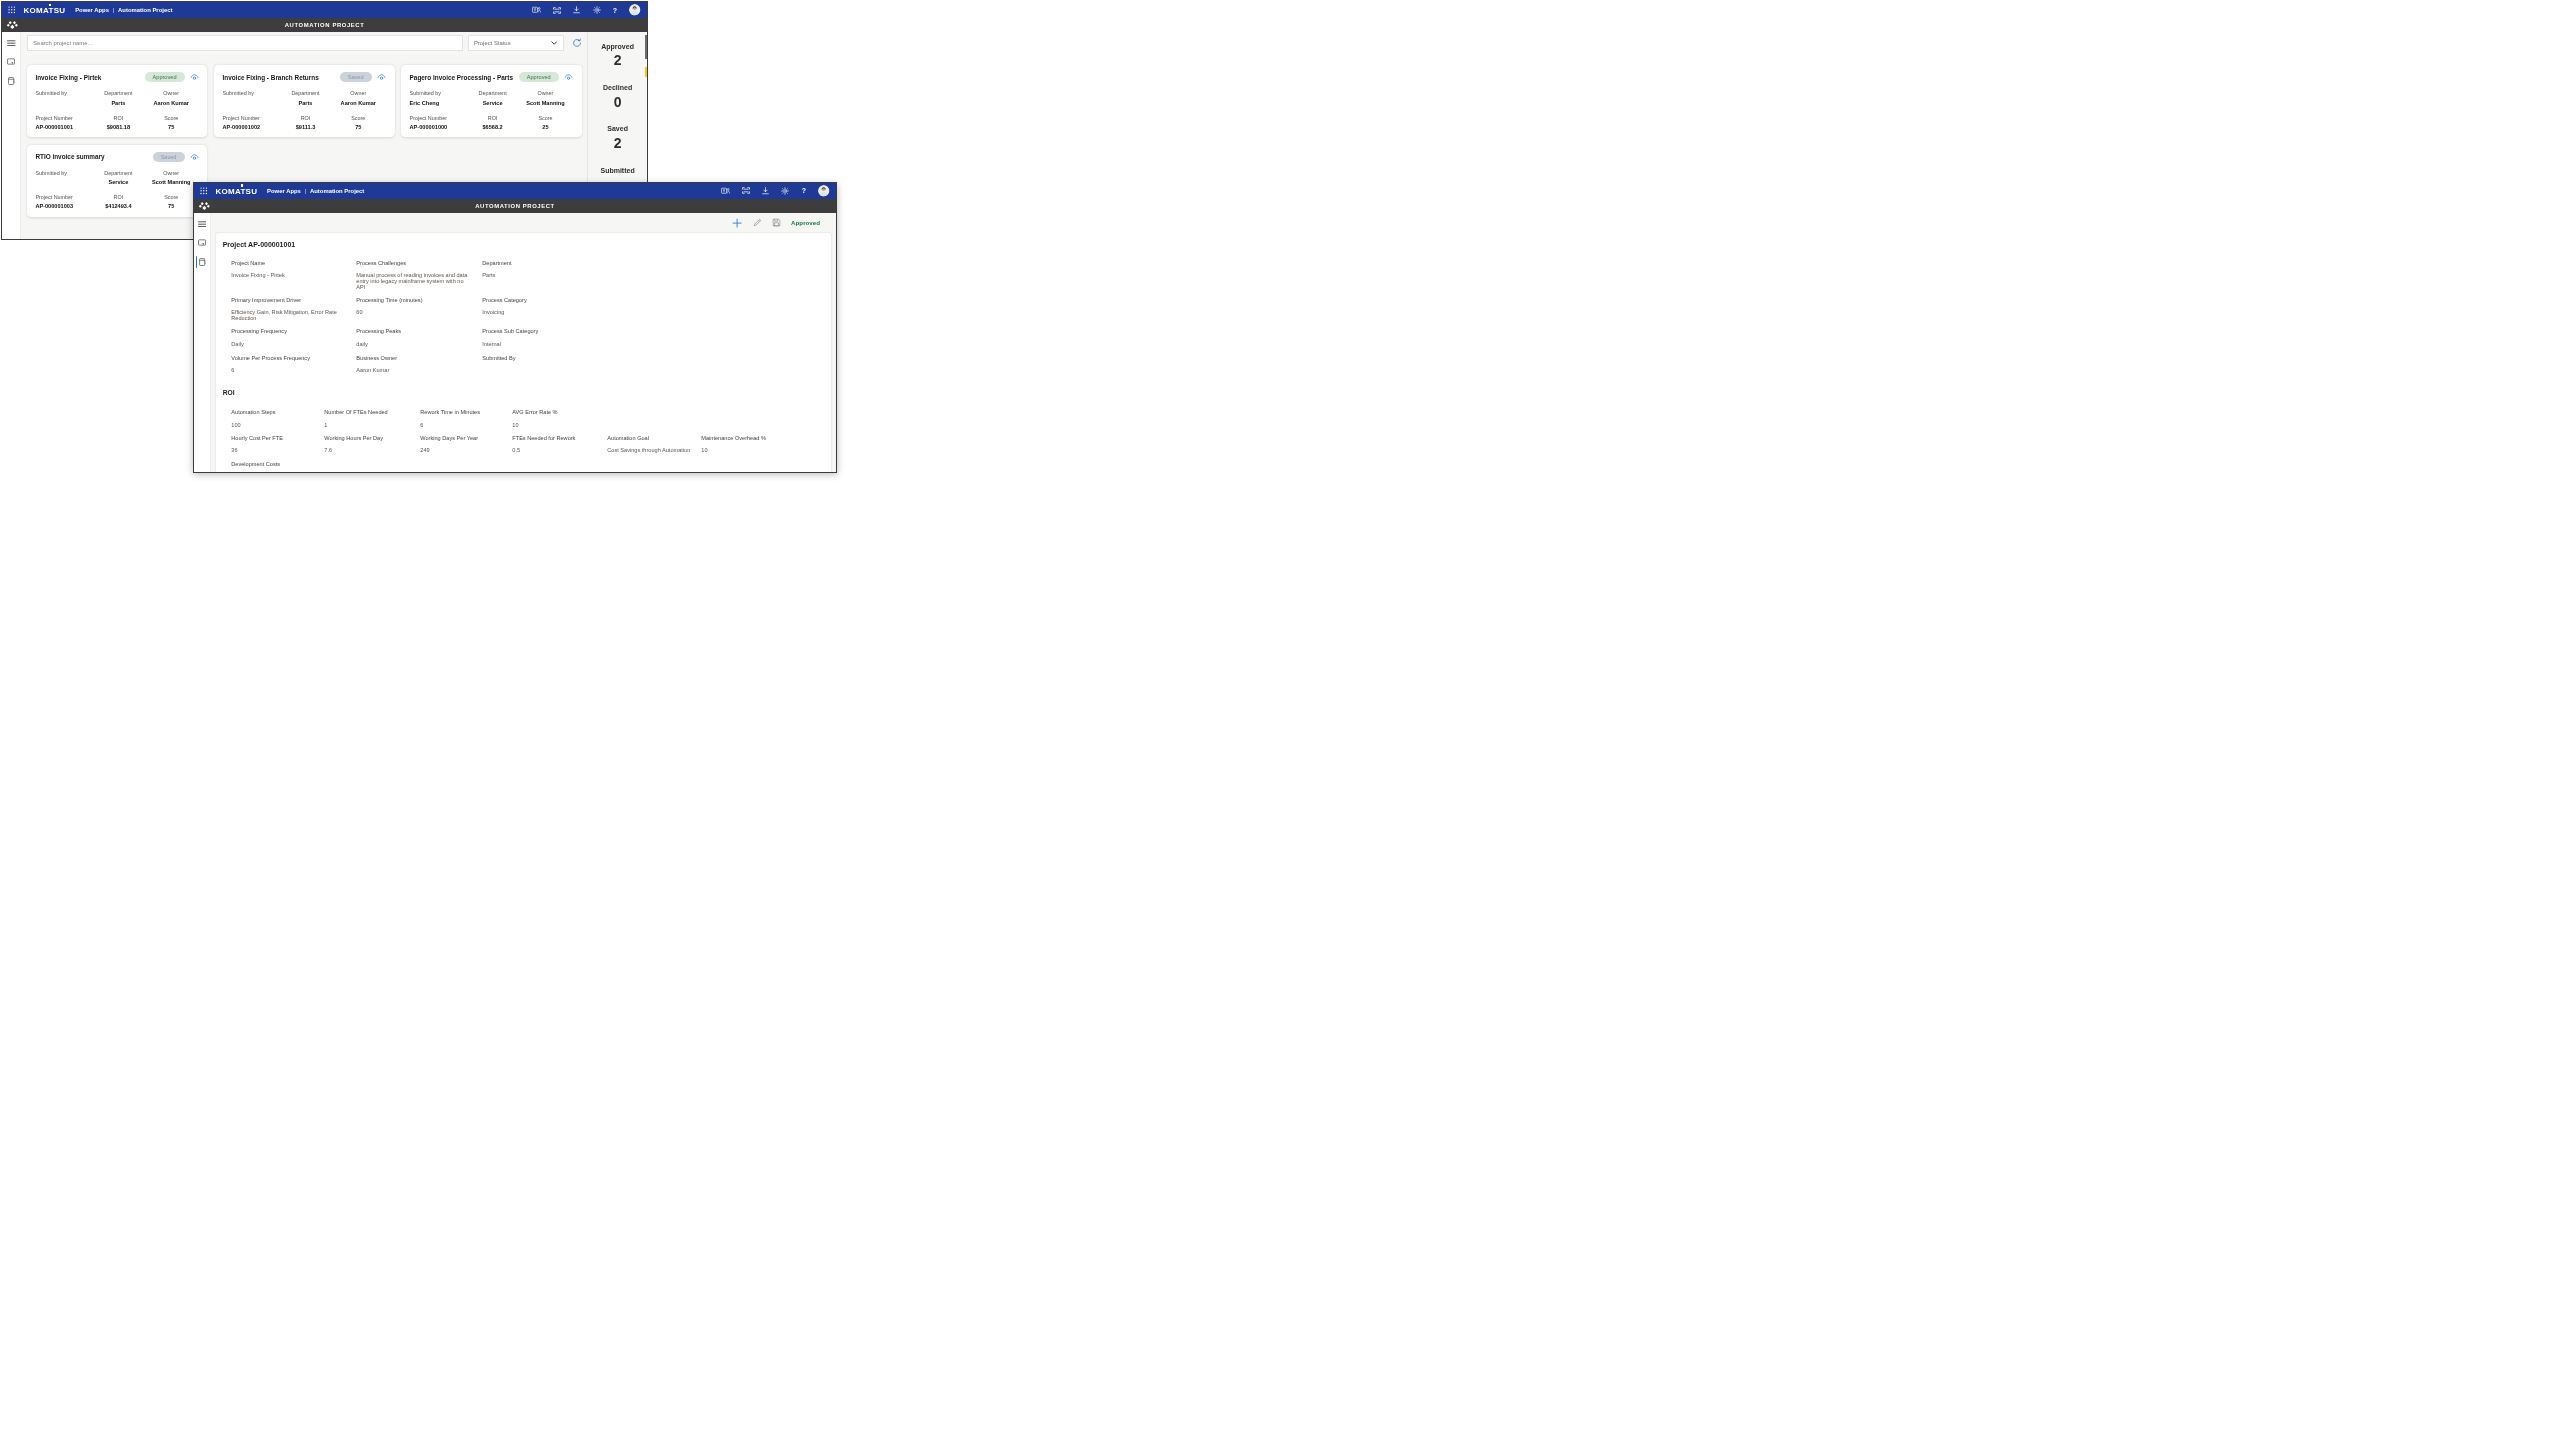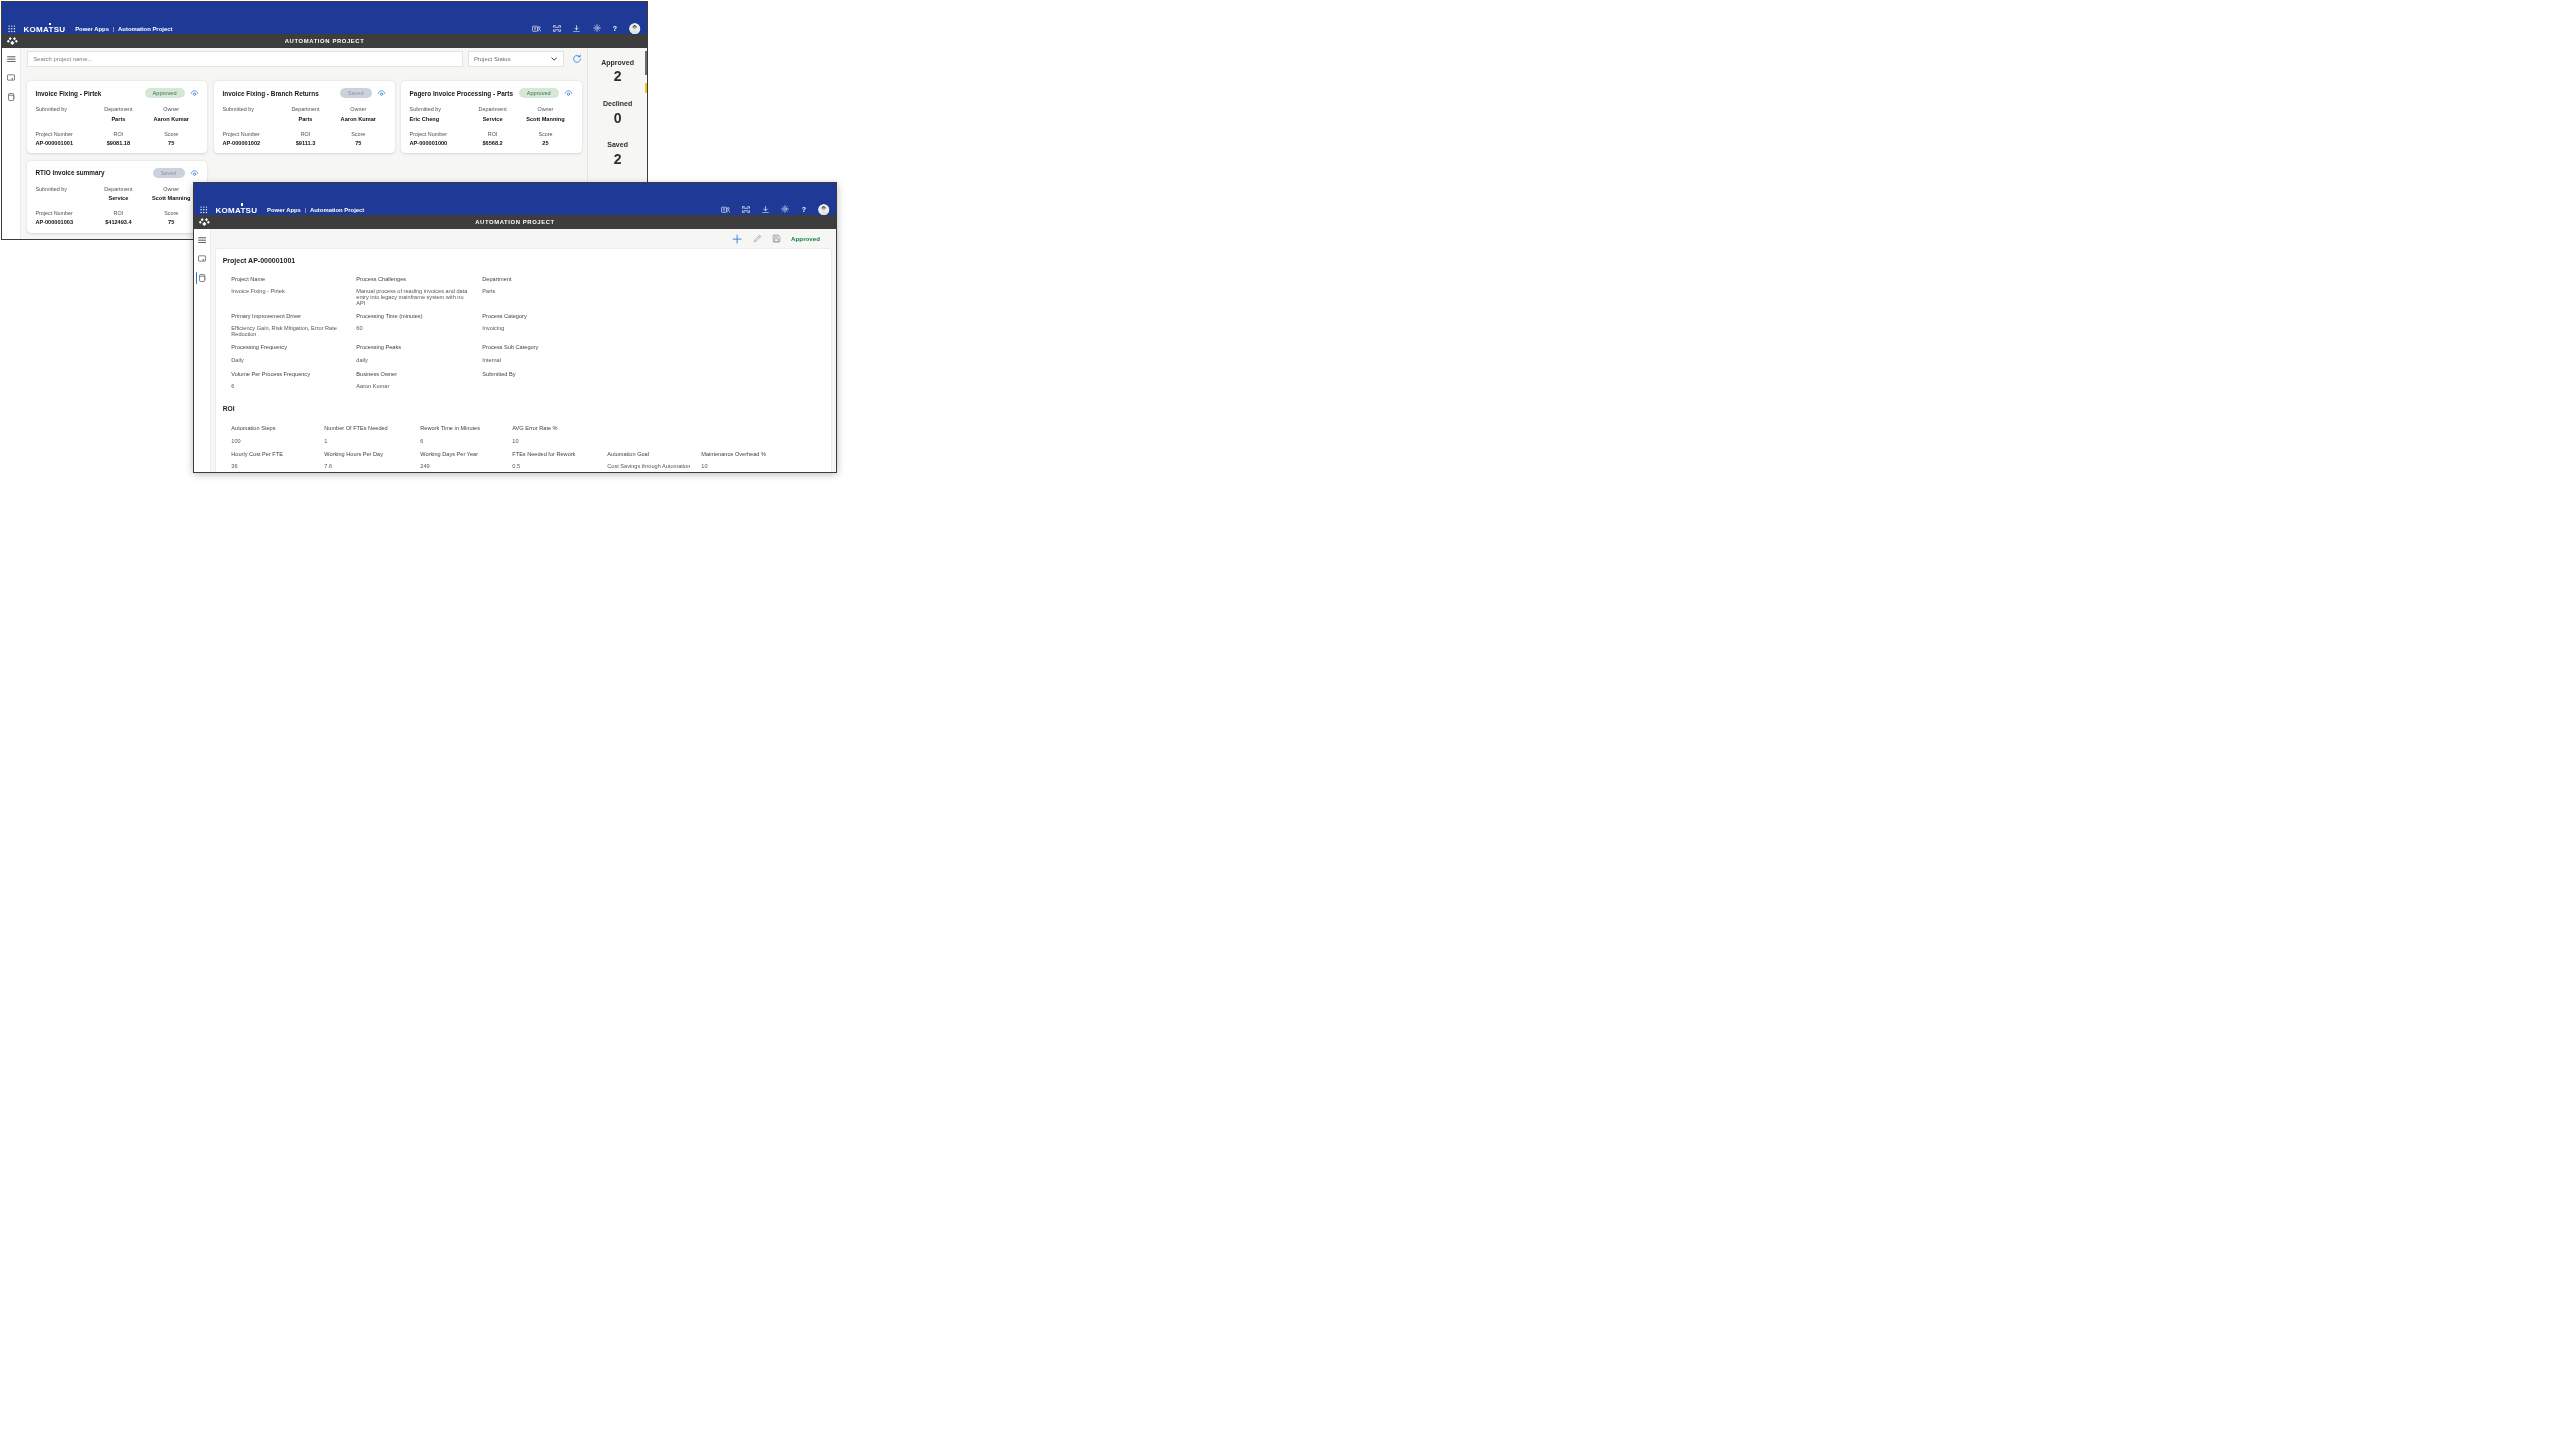--- a/index.html
+++ b/index.html
@@ -3,21 +3,21 @@
 <meta charset="utf-8">
 <style>
   * { margin:0; padding:0; box-sizing:border-box; }
   html,body { width:841px; height:474px; background:#ffffff; overflow:hidden;
     font-family:"Liberation Sans", sans-serif; }
   .window { position:absolute; background:#f6f6f5; border:1.1px solid #3c3c3c; overflow:hidden; }
   .win-back { left:1.1px; top:1.1px; width:647px; height:239px; }
   .win-front { left:193px; top:182px; width:644px; height:291px; box-shadow:0 1.6px 7.5px rgba(0,0,0,.28); }
 
   
-  .navbar { height:32px; background:#1e3a96; display:flex; align-items:flex-end; padding:0 6.4px; color:#fff; }
+  .navbar { height:16px; background:#1e3a96; display:flex; align-items:center; padding:0 6.4px; color:#fff; }
   .nav-left { display:flex; align-items:center; gap:0; }
   .icon { display:inline-flex; align-items:center; justify-content:center; line-height:0; }
   .waffle { margin-right:7.5px; cursor:pointer; }
   .brand-wrap { position:relative; margin-right:9.7px; }
   .brand { font-size:8px; font-weight:800; letter-spacing:0.3px; }
   .brand-tick { position:absolute; left:62%; top:-1.6px; width:1.3px; height:2.7px; background:#fff; }
   .nav-app, .nav-title { font-size:5.9px; font-weight:600; }
   .nav-sep { font-size:5.9px; margin:0 3.8px; opacity:.85; }
   .nav-right { margin-left:auto; display:flex; align-items:center; gap:12.3px; }
   .help-glyph { font-size:7px; font-weight:600; color:#fff; }

